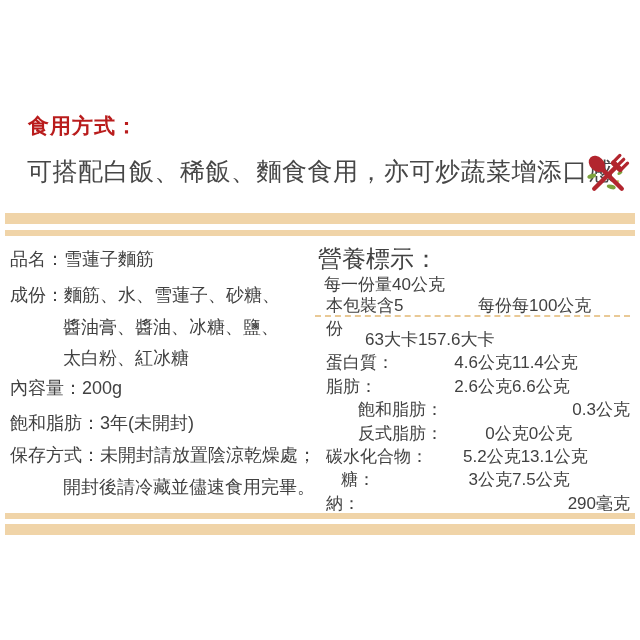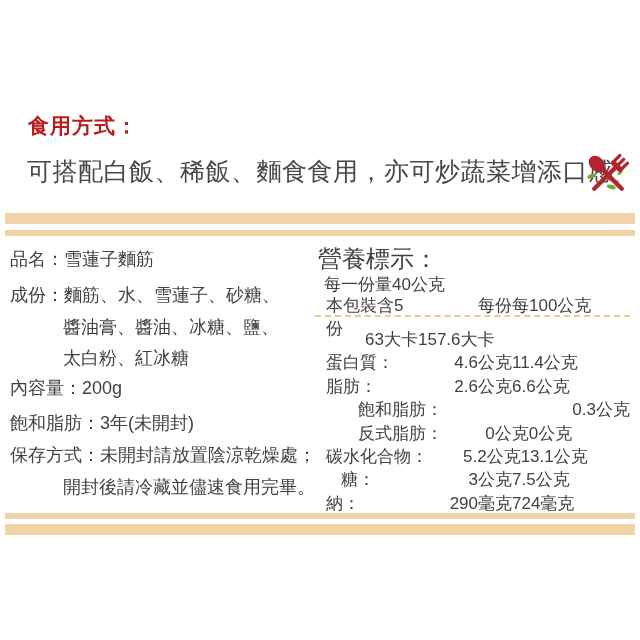--- a/index.html
+++ b/index.html
@@ -153,21 +153,20 @@
         <span class="ncol2">13.1公克</span>
       </div>
       <div class="nrow">
         <span class="nlabel indent-1">糖：</span>
         <span class="ncol1">3公克</span>
         <span class="ncol2">7.5公克</span>
       </div>
       <div class="nrow">
         <span class="nlabel">納：</span>
         <span class="ncol1">290毫克</span>
-        <span class="ncol2">724毫克</span>
       </div>
     </div>
   </div>
 
   <div class="bar bar-bottom-thin"></div>
   <div class="bar bar-bottom-thick"></div>
 
 </div>
 
 </body></html>

